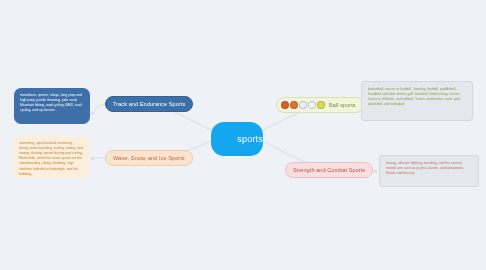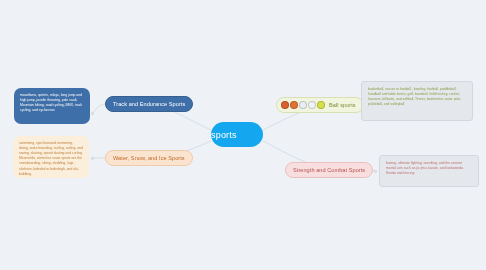--- a/index.html
+++ b/index.html
@@ -30,28 +30,28 @@
     height: 270px;
     pointer-events: none;
   }
 
   
   .center-node {
     position: absolute;
     left: 211px;
     top: 122px;
     width: 52px;
-    height: 25px;
+    height: 34px;
     border-radius: 13px;
     background: #14a7f0;
     color: #ffffff;
     font-size: 9px;
     display: flex;
     align-items: center;
-    justify-content: flex-start;
+    justify-content: flex-end;
     letter-spacing: 0.2px;
     box-sizing: border-box;
   }
 
   
   .branch {
     position: absolute;
     border-radius: 9px;
     font-size: 5.6px;
     display: flex;

